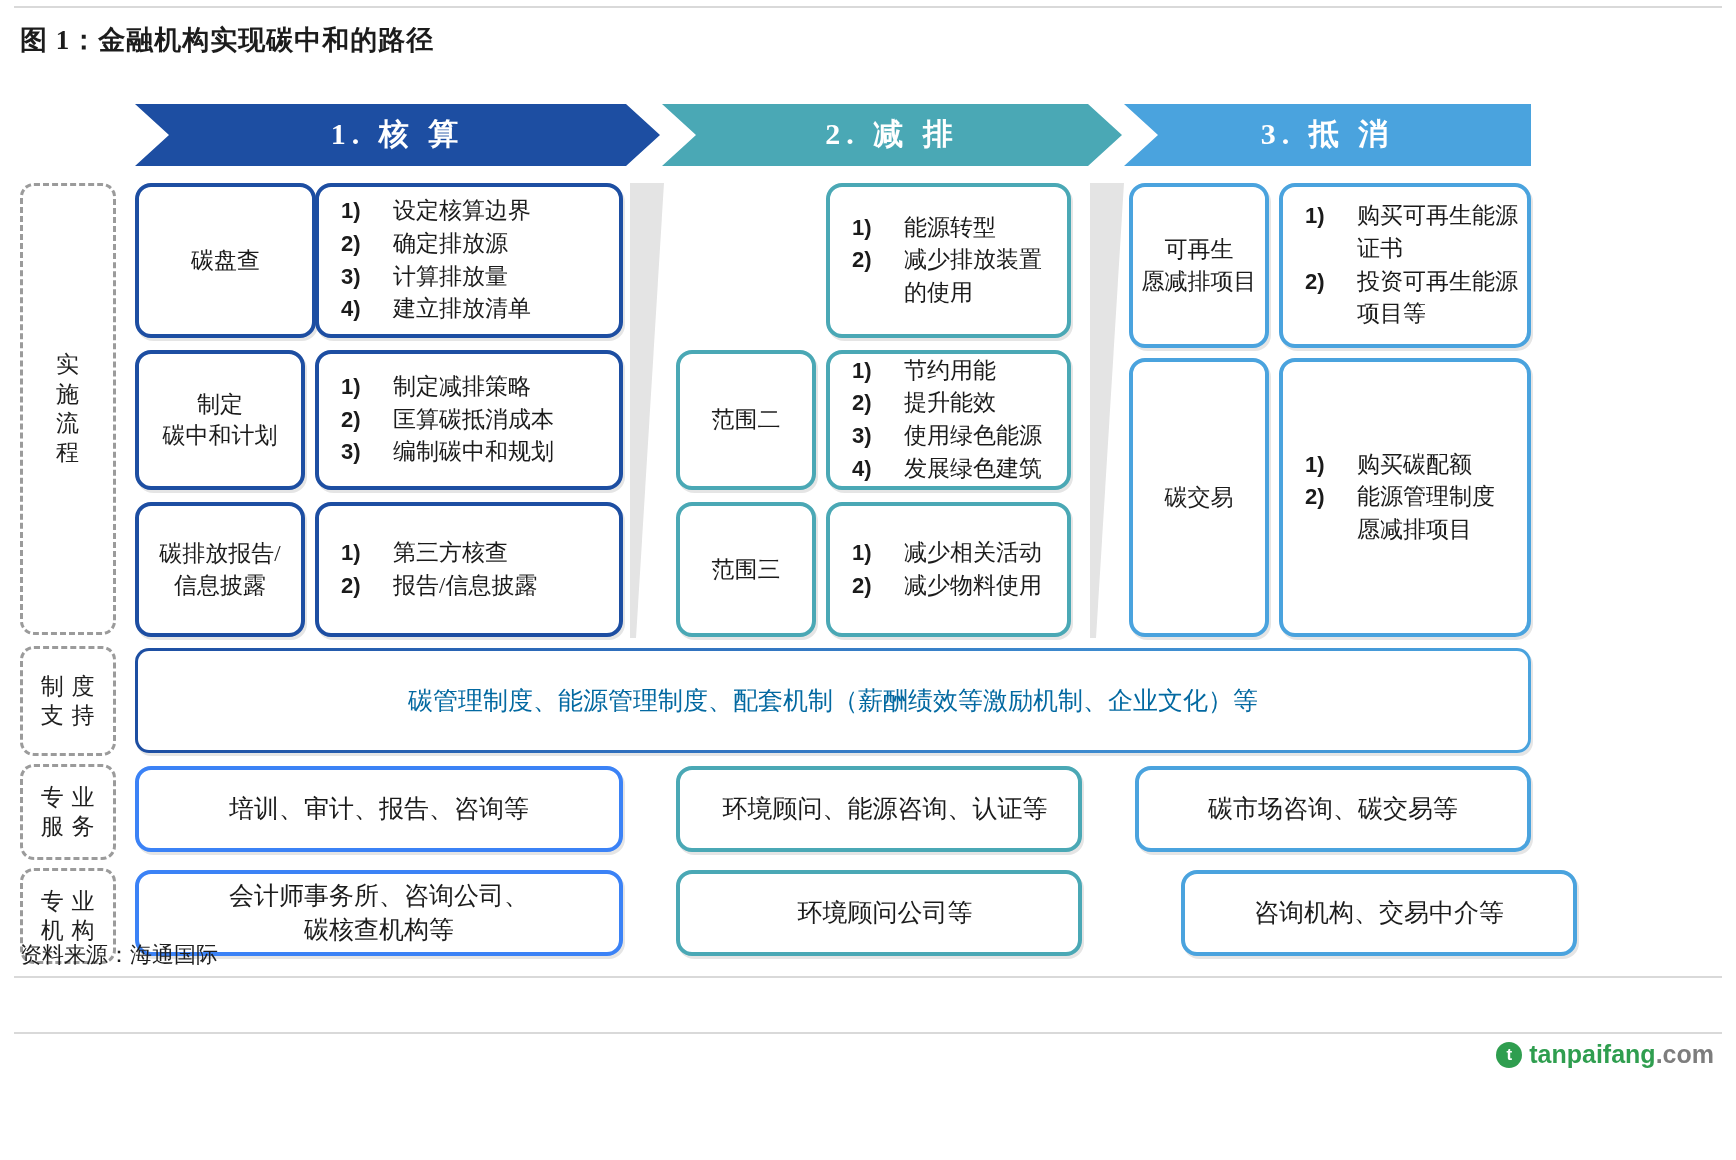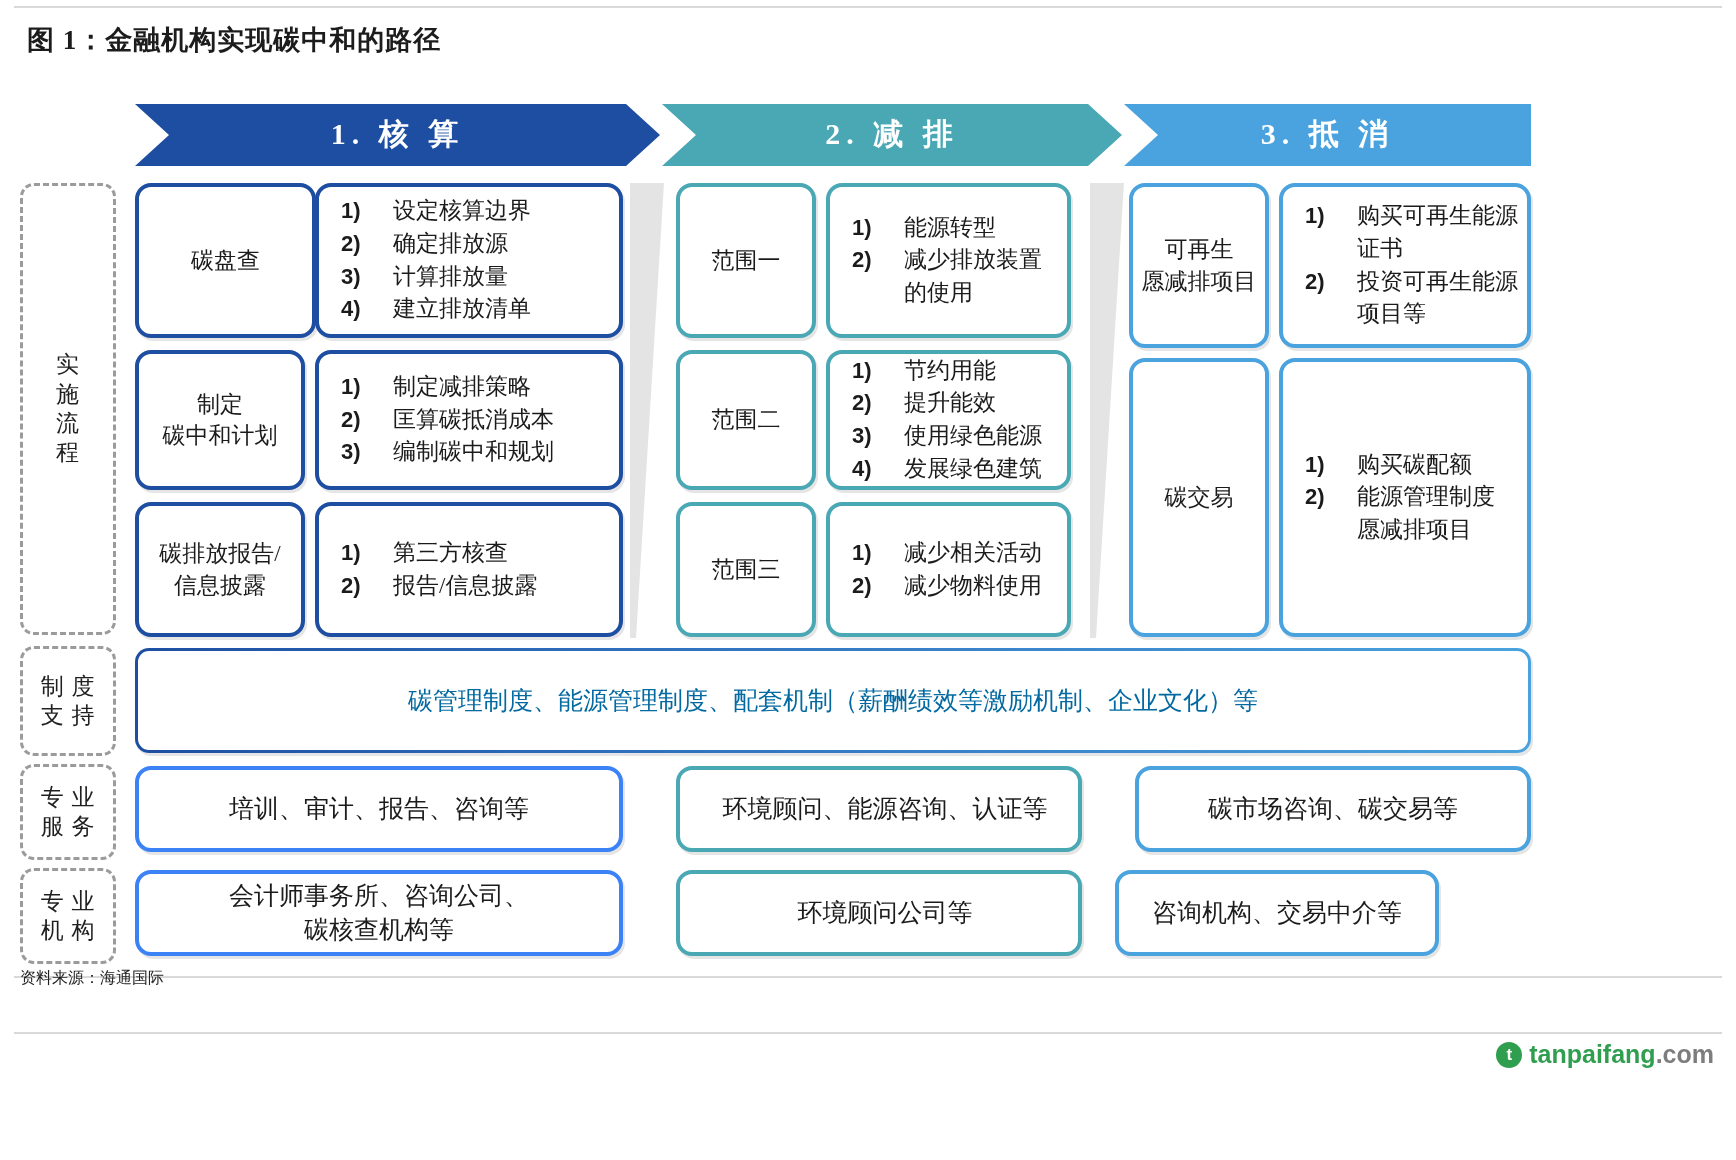--- a/index.html
+++ b/index.html
@@ -32,21 +32,20 @@
 
   .fig-title {
     position: absolute;
     left: 20px;
     top: 22px;
     font-size: 27px;
     font-weight: bold;
     letter-spacing: 1px;
     color: #1c1c1c;
     white-space: nowrap;
-    margin-left: 7px;
   }
 
   
   .chev-row {
     position: absolute;
     left: 135px;
     top: 104px;
     width: 1396px;
     height: 62px;
   }
@@ -234,34 +233,34 @@
     box-shadow: 2px 3px 0 rgba(0,0,0,0.10);
   }
   .wide.teal  { border-color: #4aa8b5; padding-left: 12px; }
   .wide.lblue { border-color: #4aa3de; }
 
   .s1 { left: 135px;  top: 766px; width: 488px; height: 86px; }
   .s2 { left: 676px;  top: 766px; width: 406px; height: 86px; }
   .s3 { left: 1135px; top: 766px; width: 396px; height: 86px; }
   .o1 { left: 135px;  top: 870px; width: 488px; height: 86px; }
   .o2 { left: 676px;  top: 870px; width: 406px; height: 86px; }
-  .o3 { left: 1115px; top: 870px; width: 324px; height: 86px; }
+  .o3 { left: 1181px; top: 870px; width: 396px; height: 86px; }
 
   
   .bottom-rule {
     position: absolute;
     left: 14px; right: 14px; top: 976px;
     height: 2px;
     background: #d9d9d9;
   }
   .source {
     position: absolute;
     left: 20px;
-    top: 968px;
-    font-size: 16px;
+    top: 940px;
+    font-size: 22px;
     color: #1f1f1f;
   }
   .footer-rule {
     position: absolute;
     left: 14px; right: 14px; top: 1032px;
     height: 2px;
     background: #d9d9d9;
   }
   .brand {
     position: absolute;
@@ -389,23 +388,20 @@
           <div class="num">1)</div>
           <div class="txt">第三方核查</div>
         </div>
         <div class="li">
           <div class="num">2)</div>
           <div class="txt">报告/信息披露</div>
         </div>
       </div>
     </div>
 
-    <div class="card teal center c2a">
-      <div class="label">范围一</div>
-    </div>
     <div class="card teal c2b">
       <div class="list">
         <div class="li">
           <div class="num">1)</div>
           <div class="txt">能源转型</div>
         </div>
         <div class="li">
           <div class="num">2)</div>
           <div class="txt">减少排放装置
 的使用</div>

